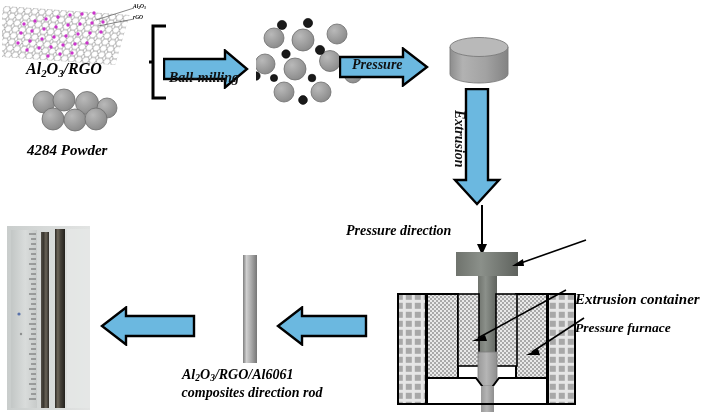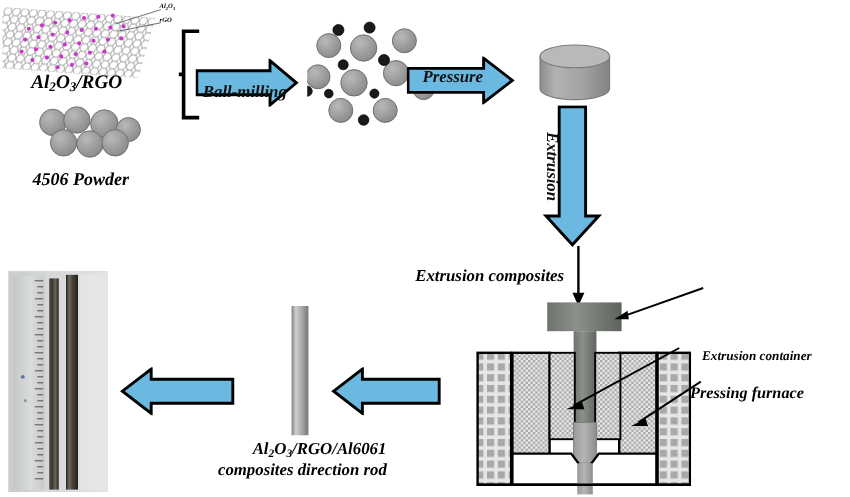--- a/index.html
+++ b/index.html
@@ -111,21 +111,21 @@
       <circle cx="16" cy="14" r="11"></circle>
       <circle cx="36" cy="12" r="11"></circle>
       <circle cx="59" cy="15" r="11.5"></circle>
       <circle cx="79" cy="20" r="10"></circle>
       <circle cx="25" cy="31" r="11"></circle>
       <circle cx="47" cy="32" r="11"></circle>
       <circle cx="68" cy="31" r="11"></circle>
     </g>
   </svg>
 
-  <div class="abs cap" style="left:27px;top:142px;font-size:15px;">4506 Powder</div>
+  <div class="abs cap" style="left:27px;top:142px;font-size:15px;">4284 Powder</div>
 
   <svg class="abs" style="left:148px;top:24px;" width="22" height="76">
     <path d="M18,2 L5,2 L5,38 L1,38 L5,38 L5,74 L18,74" fill="none" stroke="#000" stroke-width="3"></path>
   </svg>
 
   <svg class="abs" style="left:163px;top:49px;" width="86" height="40">
     <path d="M1,10 L62,10 L62,1.5 L84,20 L62,38.5 L62,30 L1,30 Z" fill="#6bb8e0" stroke="#000" stroke-width="2.4" stroke-linejoin="miter"></path>
   </svg>
   <div class="abs arrowlabel" style="left:169px;top:70px;font-size:14px;">Ball-milling</div>
 
@@ -173,21 +173,21 @@
 
   <svg class="abs" style="left:452px;top:88px;" width="50" height="118">
     <path d="M14,1 L36,1 L36,92 L47,92 L25,116 L3,92 L14,92 Z" fill="#6bb8e0" stroke="#000" stroke-width="2.4" stroke-linejoin="miter"></path>
   </svg>
   <div class="abs arrowlabel" style="left:467px;top:110px;font-size:14px;transform:rotate(90deg);transform-origin:left top;">Extrusion</div>
 
   <svg class="abs" style="left:470px;top:205px;" width="24" height="52">
     <line x1="12" y1="0" x2="12" y2="42" stroke="#000" stroke-width="2"></line>
     <path d="M12,50 L7,39 L17,39 Z" fill="#000"></path>
   </svg>
-  <div class="abs cap" style="left:346px;top:223px;font-size:14px;">Extrusion composites</div>
+  <div class="abs cap" style="left:346px;top:223px;font-size:14px;">Pressure direction</div>
 
   <svg class="abs" style="left:396px;top:248px;" width="180" height="166">
     <defs>
       <pattern id="furnhatch" width="9" height="9" patternUnits="userSpaceOnUse">
         <rect width="9" height="9" fill="#e6e6e6"></rect>
         <rect x="0.8" y="0.8" width="6" height="6" fill="#a8a8a8"></rect>
       </pattern>
       <pattern id="conthatch" width="4" height="4" patternUnits="userSpaceOnUse">
         <rect width="4" height="4" fill="#e9e9e9"></rect>
         <rect x="0" y="0" width="2" height="2" fill="#a9a9a9"></rect>
@@ -233,40 +233,40 @@
   </svg>
   <svg class="abs" style="left:460px;top:288px;" width="110" height="56">
     <line x1="106" y1="2" x2="18" y2="50" stroke="#000" stroke-width="1.6"></line>
     <path d="M12,53 L25,47 L27,53 Z" fill="#000"></path>
   </svg>
   <svg class="abs" style="left:518px;top:316px;" width="70" height="42">
     <line x1="66" y1="2" x2="14" y2="36" stroke="#000" stroke-width="1.6"></line>
     <path d="M8,39 L20,33 L22,39 Z" fill="#000"></path>
   </svg>
 
-  <div class="abs cap" style="left:575px;top:291px;font-size:11px;padding-left:10px;">Extrusion container</div>
-  <div class="abs cap" style="left:575px;top:320px;font-size:13.5px;">Pressing furnace</div>
+  <div class="abs cap" style="left:575px;top:291px;font-size:15px;">Extrusion container</div>
+  <div class="abs cap" style="left:575px;top:320px;font-size:13.5px;">Pressure furnace</div>
 
   <svg class="abs" style="left:272px;top:306px;" width="96" height="40">
     <path d="M94,10 L30,10 L30,1.5 L6,20 L30,38.5 L30,30 L94,30 Z" fill="#6bb8e0" stroke="#000" stroke-width="2.4" stroke-linejoin="miter"></path>
   </svg>
 
   <svg class="abs" style="left:239px;top:255px;" width="22" height="108">
     <defs>
       <linearGradient id="rodg" x1="0" y1="0" x2="1" y2="0">
         <stop offset="0%" stop-color="#7e7e7e"></stop>
         <stop offset="25%" stop-color="#cfcfcf"></stop>
         <stop offset="58%" stop-color="#ababab"></stop>
         <stop offset="100%" stop-color="#767676"></stop>
       </linearGradient>
     </defs>
     <rect x="4" y="0" width="14" height="108" fill="url(#rodg)"></rect>
   </svg>
 
-  <div class="abs cap" style="left:182px;top:367px;font-size:14px;text-align:right;width:140px;">
+  <div class="abs cap" style="left:182px;top:367px;font-size:14px;text-align:left;width:140px;">
     <span>Al<sub>2</sub>O<sub>3</sub>/RGO/Al6061</span>
   </div>
   <div class="abs cap" style="left:172px;top:385px;font-size:14px;text-align:center;width:160px;">composites direction rod</div>
 
   <svg class="abs" style="left:96px;top:306px;" width="100" height="40">
     <path d="M98,10 L30,10 L30,1.5 L6,20 L30,38.5 L30,30 L98,30 Z" fill="#6bb8e0" stroke="#000" stroke-width="2.4" stroke-linejoin="miter"></path>
   </svg>
 
   <svg class="abs photo" style="left:7px;top:226px;" width="83" height="184">
     <defs>

